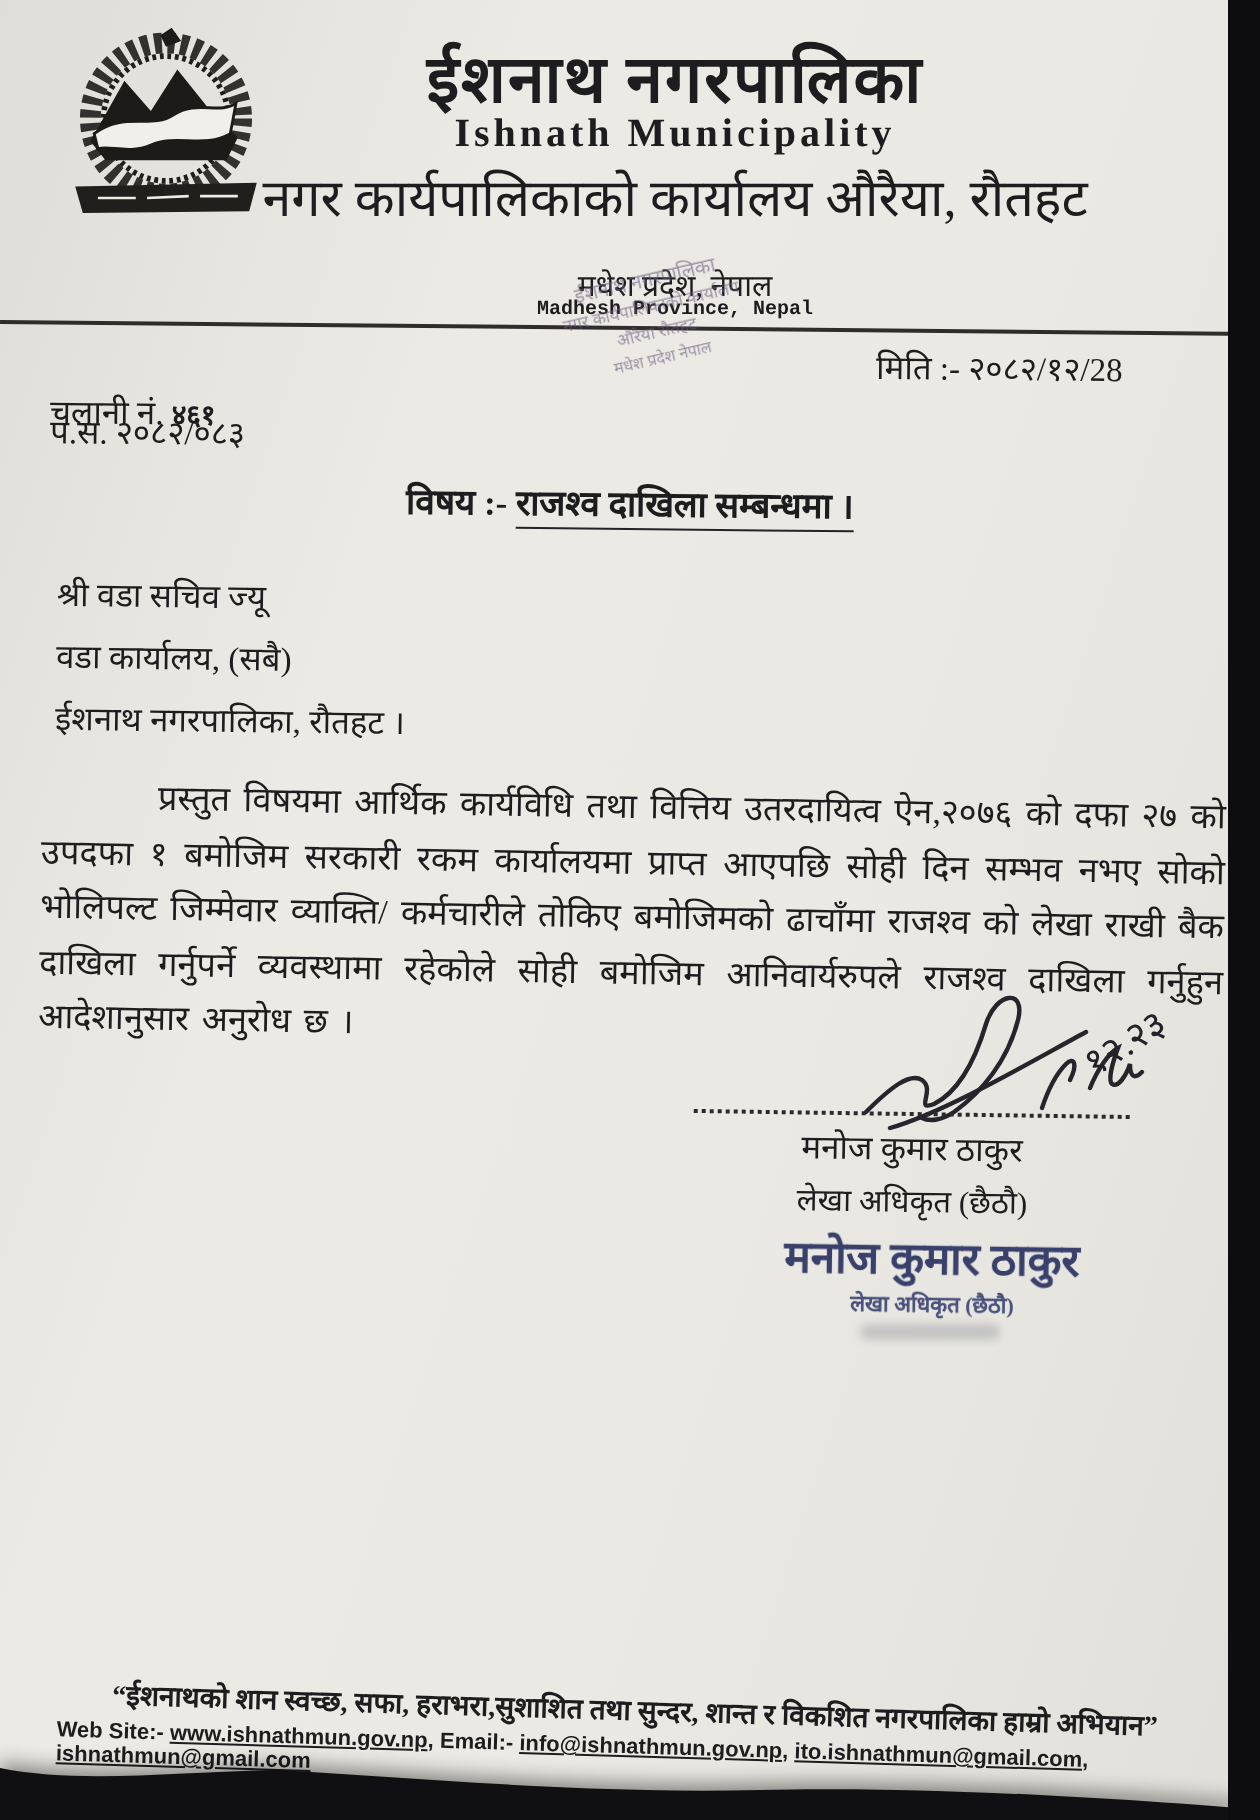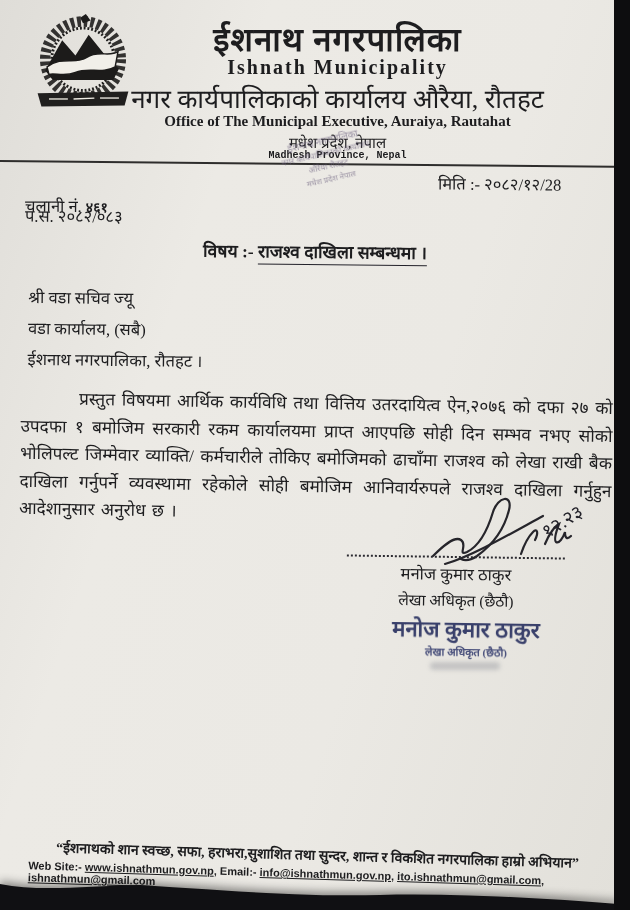--- a/index.html
+++ b/index.html
@@ -70,21 +70,20 @@
         <line x1="24" y1="92" x2="44" y2="92"></line>
           <line x1="50" y1="92" x2="72" y2="91"></line>
           <line x1="78" y1="91" x2="98" y2="91"></line>
       </g>
     </svg>
   </div>
 
   <div class="abs ctr t-np" style="left:45px;top:16px;width:585px;">ईशनाथ नगरपालिका</div>
   <div class="abs ctr o-np" style="left:45px;top:80px;width:585px;">नगर कार्यपालिकाको कार्यालय औरैया, रौतहट</div>
   <div class="abs ctr t-en" style="left:45px;top:56px;width:585px;">Ishnath Municipality</div>
-  <div class="abs ctr o-en" style="left:45px;top:113px;width:585px;">Office of The Municipal Executive, Auraiya, Rautahat</div>
   <div class="abs ctr p-np" style="left:45px;top:132px;width:585px;">मधेश प्रदेश, नेपाल</div>
   <div class="abs ctr p-en" style="left:45px;top:150px;width:585px;">Madhesh Province, Nepal</div>
 
   <div class="abs rule"></div>
 
   <div class="abs hstamp">
     <div class="s0">ईशनाथ नगरपालिका</div>
     <div class="s1">नगर कार्यपालिकाको कार्यालय</div>
     <div class="s2">औरैया रौतहट</div>
     <div class="s3">मधेश प्रदेश नेपाल</div>

